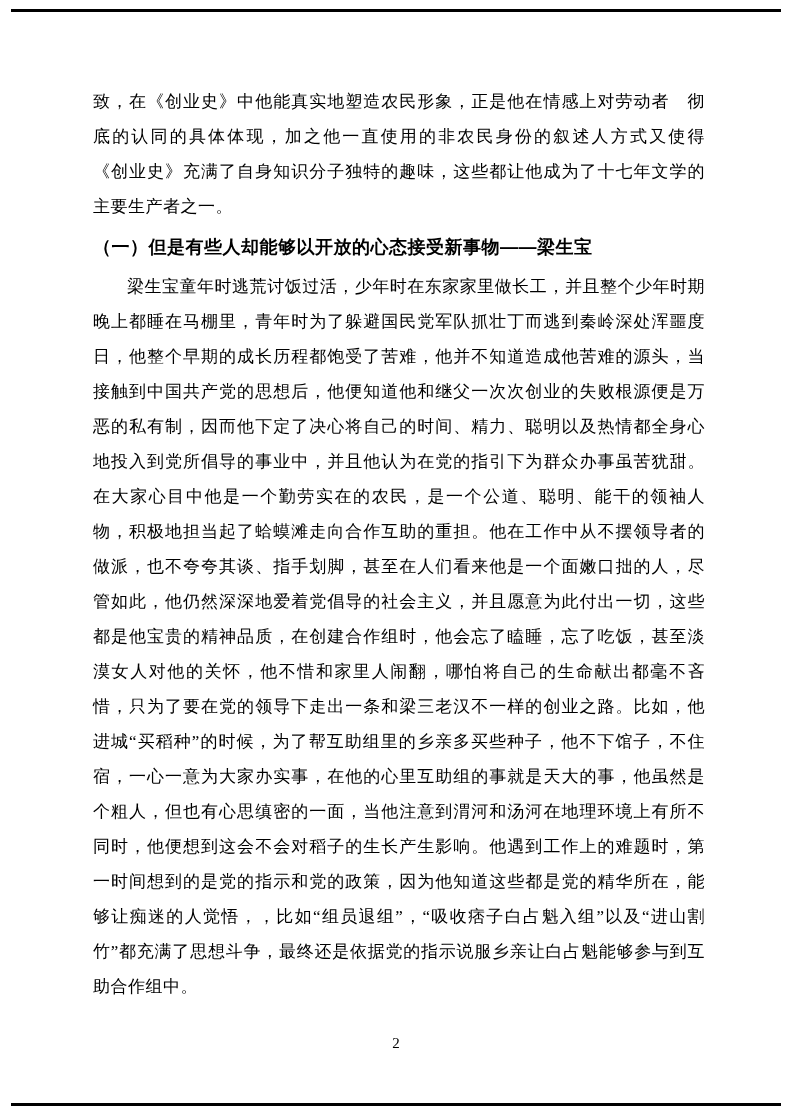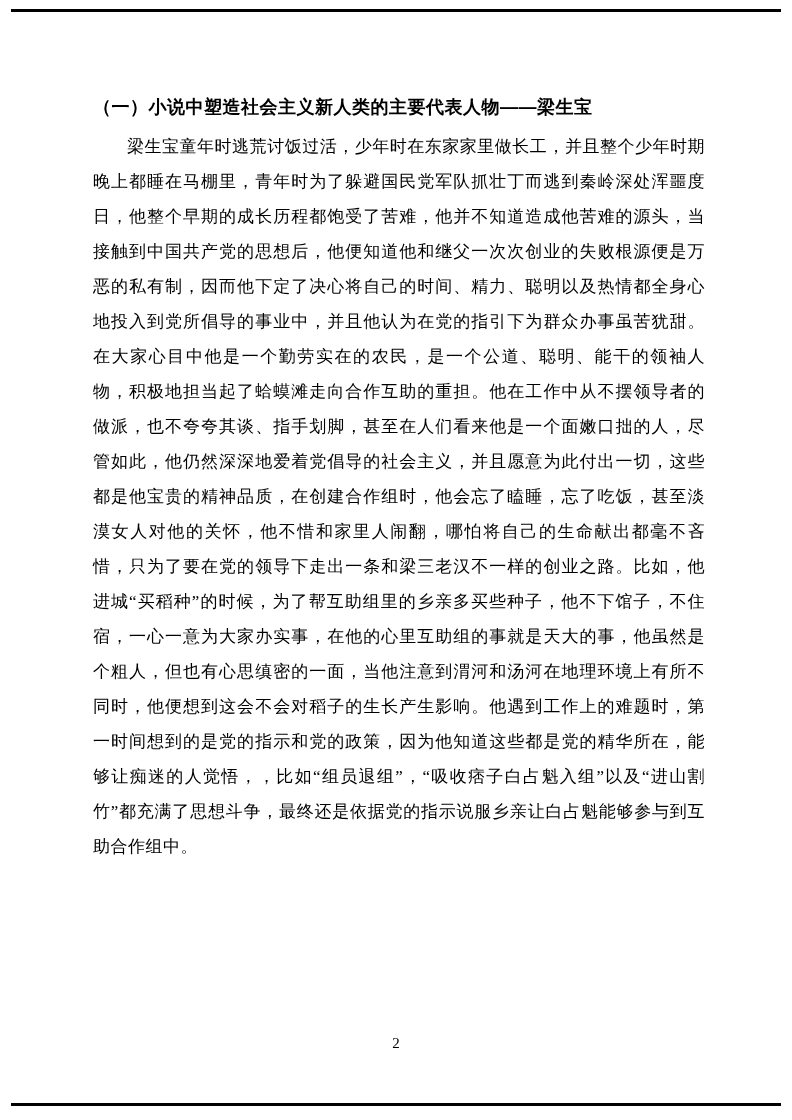--- a/index.html
+++ b/index.html
@@ -64,24 +64,25 @@
 </style>
 </head>
 <body>
 
 <div class="page">
 
   <div class="edge-rule top"></div>
 
   <div class="content">
 
+    <p class="body-para">致，在《创业史》中他能真实地塑造农民形象，正是他在情感上对劳动者　彻底的认同的具体体现，加之他一直使用的非农民身份的叙述人方式又使得　《创业史》充满了自身知识分子独特的趣味，这些都让他成为了十七年文学的主要生产者之一。</p>
 
 
 
-    <h2 class="sub-heading">（一）小说中塑造社会主义新人类的主要代表人物——梁生宝</h2>
+    <h2 class="sub-heading">（一）但是有些人却能够以开放的心态接受新事物——梁生宝</h2>
 
     <p class="body-para indent">梁生宝童年时逃荒讨饭过活，少年时在东家家里做长工，并且整个少年时期晚上都睡在马棚里，青年时为了躲避国民党军队抓壮丁而逃到秦岭深处浑噩度日，他整个早期的成长历程都饱受了苦难，他并不知道造成他苦难的源头，当接触到中国共产党的思想后，他便知道他和继父一次次创业的失败根源便是万恶的私有制，因而他下定了决心将自己的时间、精力、聪明以及热情都全身心地投入到党所倡导的事业中，并且他认为在党的指引下为群众办事虽苦犹甜。在大家心目中他是一个勤劳实在的农民，是一个公道、聪明、能干的领袖人物，积极地担当起了蛤蟆滩走向合作互助的重担。他在工作中从不摆领导者的做派，也不夸夸其谈、指手划脚，甚至在人们看来他是一个面嫩口拙的人，尽管如此，他仍然深深地爱着党倡导的社会主义，并且愿意为此付出一切，这些都是他宝贵的精神品质，在创建合作组时，他会忘了瞌睡，忘了吃饭，甚至淡漠女人对他的关怀，他不惜和家里人闹翻，哪怕将自己的生命献出都毫不吝惜，只为了要在党的领导下走出一条和梁三老汉不一样的创业之路。比如，他进城“买稻种”的时候，为了帮互助组里的乡亲多买些种子，他不下馆子，不住宿，一心一意为大家办实事，在他的心里互助组的事就是天大的事，他虽然是个粗人，但也有心思缜密的一面，当他注意到渭河和汤河在地理环境上有所不同时，他便想到这会不会对稻子的生长产生影响。他遇到工作上的难题时，第一时间想到的是党的指示和党的政策，因为他知道这些都是党的精华所在，能够让痴迷的人觉悟，，比如“组员退组”，“吸收痞子白占魁入组”以及“进山割竹”都充满了思想斗争，最终还是依据党的指示说服乡亲让白占魁能够参与到互助合作组中。</p>
 
   </div>
 
   <div class="page-number">2</div>
 
   <div class="edge-rule bottom"></div>
 
 </div>

